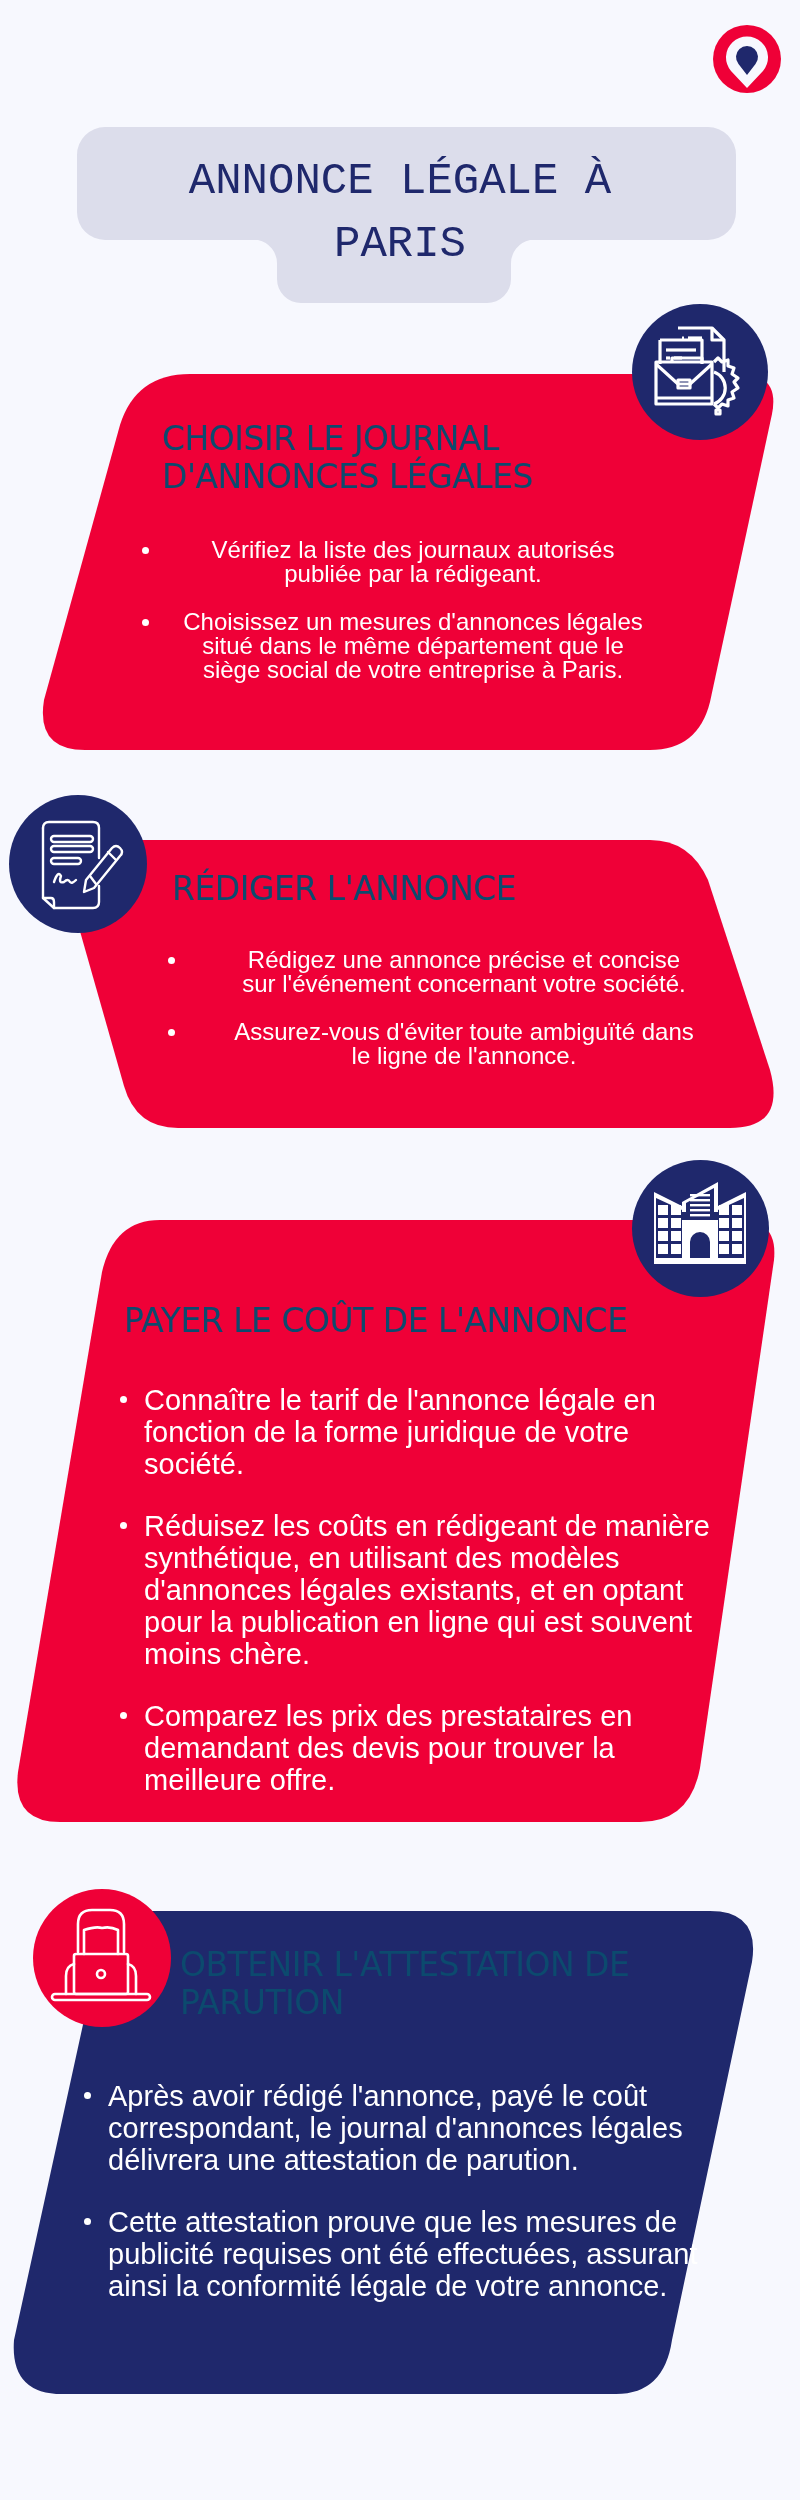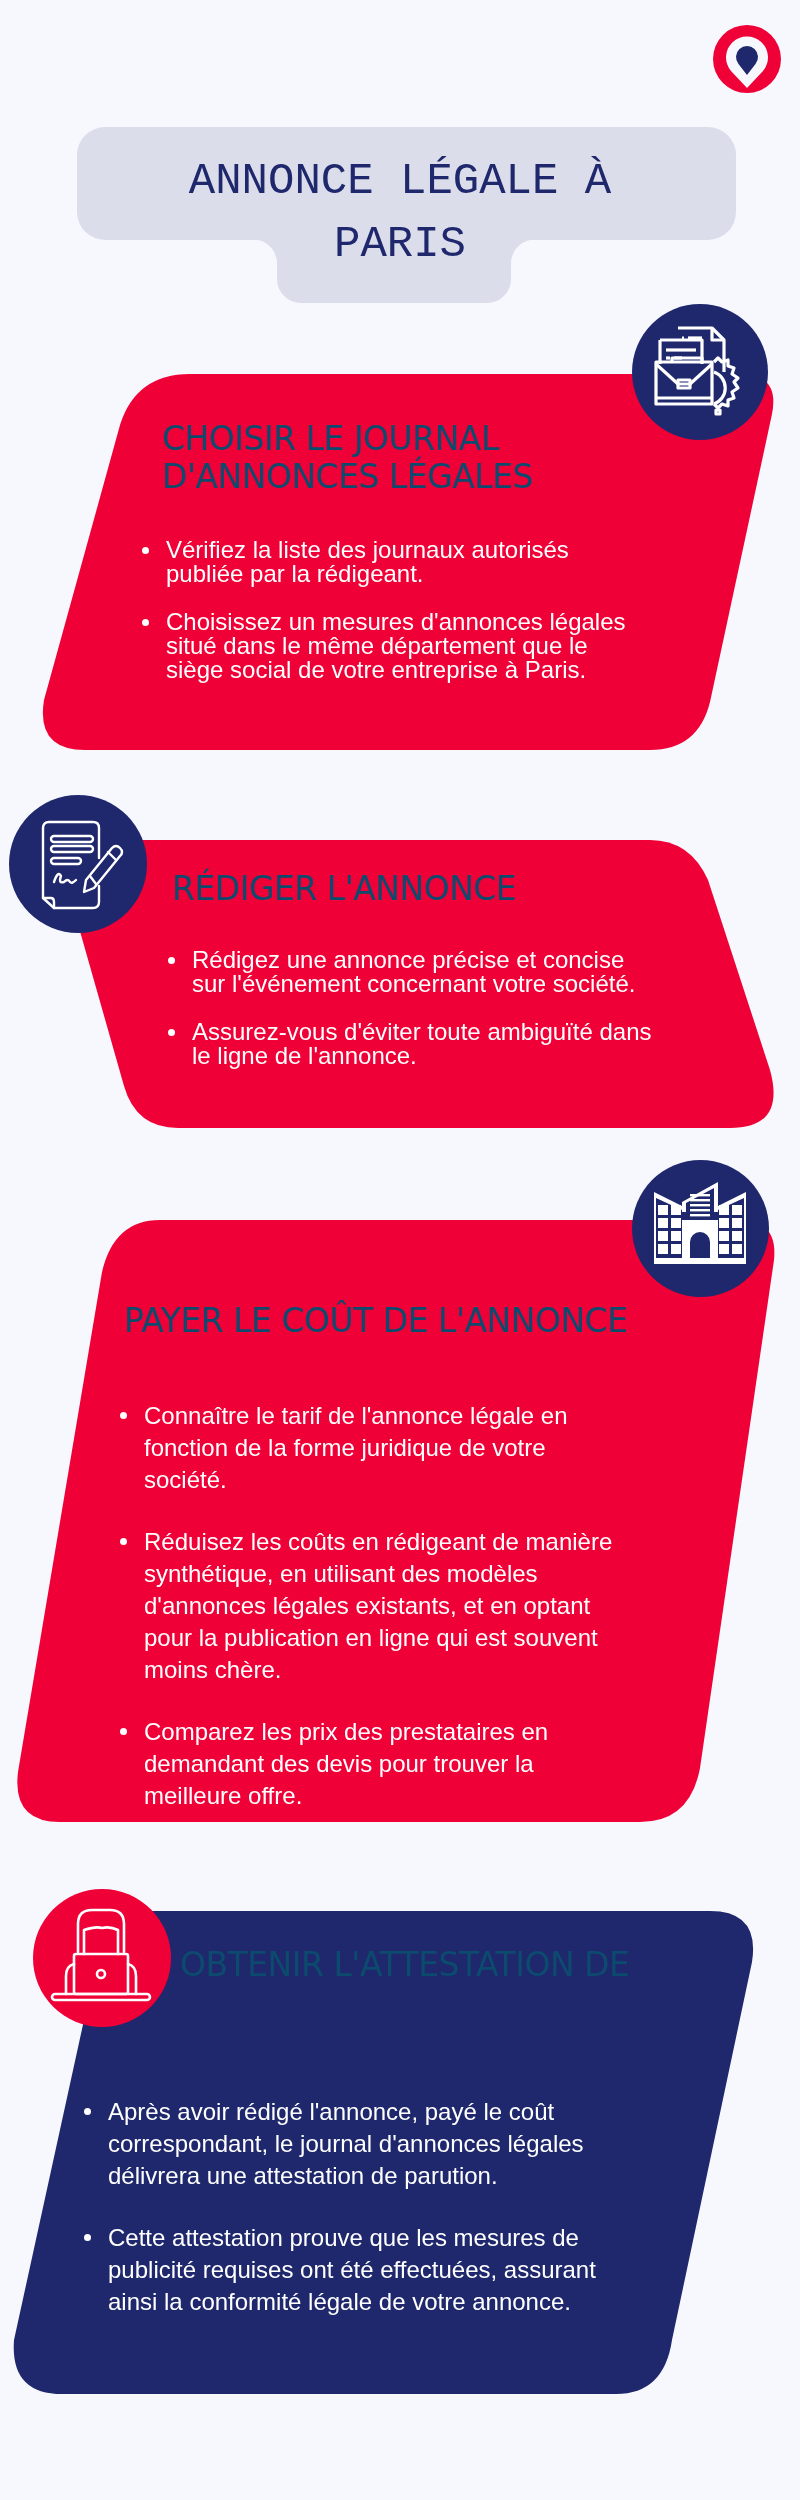--- a/index.html
+++ b/index.html
@@ -25,24 +25,24 @@
     }
     .bullets {
       position: absolute; margin: 0; padding: 0; list-style: none; color: #FFFFFF;
       font-family: "Liberation Sans", sans-serif;
     }
     .bullets li { position: relative; padding-left: 26px; }
     .bullets li::before {
       content: ""; position: absolute; left: 2px; width: 7px; height: 7px;
       border-radius: 50%; background: #FFFFFF;
     }
-    .b1 { font-size: 24px; line-height: 24px; }
+    .b1 { font-size: 24px; line-height: 24px; text-align: center; }
     .b1 li { margin-bottom: 24px; }
     .b1 li::before { top: 9px; }
-    .b3 { font-size: 24px; line-height: 32px; margin-top: 16px; }
+    .b3 { font-size: 29px; line-height: 32px; }
     .b3 li { margin-bottom: 30px; }
     .b3 li::before { top: 12px; }
     .icon-circle { position: absolute; border-radius: 50%; }
   </style>
 </head>
 <body>
 
 <svg class="abs logo" viewBox="0 0 70 70">
   <circle cx="35" cy="35" r="34" fill="#EF0037"></circle>
   <path d="M35 64 L19 47 A21 21 0 1 1 51 47 Z" fill="#F7F8FE"></path>
@@ -200,20 +200,21 @@
     <path d="M30 46 V18 Q30 4 44 4 H62 Q76 4 76 18 V46"></path>
     <path d="M36 48 V24 Q48 20 54 22 Q62 20 70 24 V48"></path>
     <rect x="26" y="48" width="54" height="40" rx="2"></rect>
     <circle cx="53" cy="68" r="4"></circle>
     <path d="M26 58 Q18 60 18 70 V88"></path>
     <path d="M80 58 Q88 60 88 70 V88"></path>
     <rect x="4" y="88" width="98" height="6" rx="3"></rect>
   </svg>
   <div class="card-title" style="left:180px; top:1946px;">
     <div>OBTENIR L'ATTESTATION DE</div>
+    <div>PARUTION</div>
   </div>
   <ul class="bullets b3" style="left:82px; top:2080px; width:620px;">
     <li>
       <div>Après avoir rédigé l'annonce, payé le coût</div>
         <div>correspondant, le journal d'annonces légales</div>
         <div>délivrera une attestation de parution.</div>
     </li>
     <li>
       <div>Cette attestation prouve que les mesures de</div>
         <div>publicité requises ont été effectuées, assurant</div>

